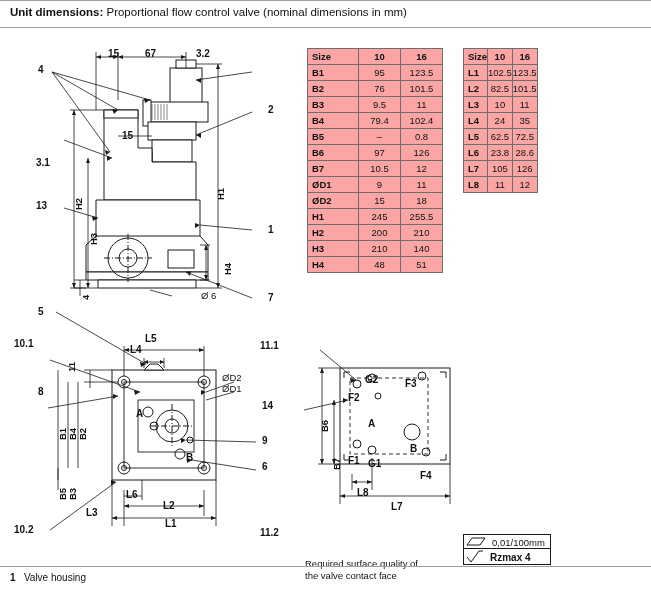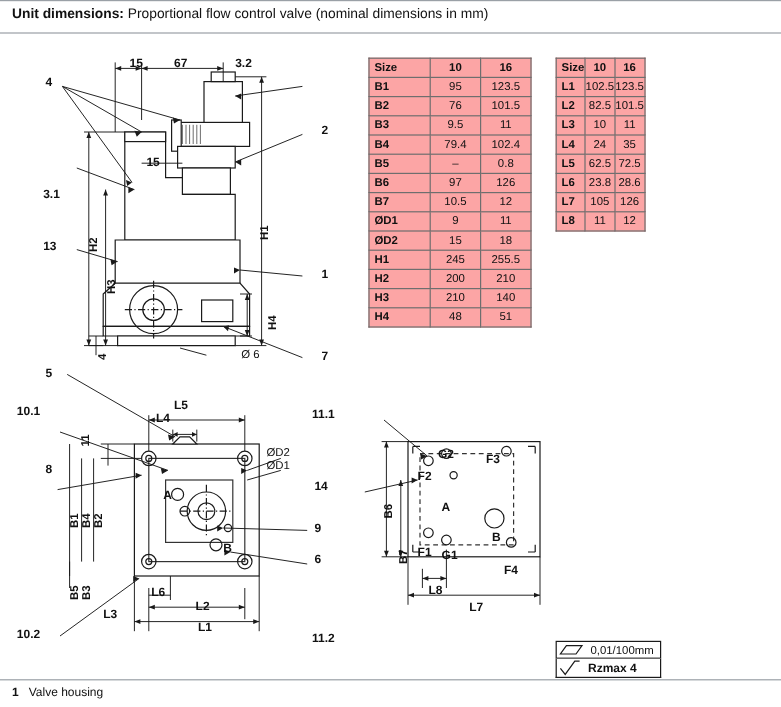--- a/index.html
+++ b/index.html
@@ -523,20 +523,24 @@
 
   <div class="lblb" style="left:365px;top:374px;">G2</div>
   <div class="lblb" style="left:405px;top:378px;">F3</div>
   <div class="lblb" style="left:348px;top:392px;">F2</div>
   <div class="lblb" style="left:368px;top:418px;">A</div>
   <div class="lblb" style="left:410px;top:443px;">B</div>
   <div class="lblb" style="left:348px;top:455px;">F1</div>
   <div class="lblb" style="left:368px;top:458px;">G1</div>
   <div class="lblb" style="left:420px;top:470px;">F4</div>
 
+  <div class="note" style="left:305px;top:558px;width:150px;">
+    <span>Required surface quality of</span><br>
+    <span>the valve contact face</span>
+  </div>
 
   <div class="surfbox" style="left:463px;top:534px;width:88px;height:15px;"></div>
   <svg width="20" height="12" viewBox="0 0 20 12" style="left:466px;top:536px;">
     <polygon points="1,9 14,9 19,2 6,2" fill="none" stroke="#1a1a1a" stroke-width="1"></polygon>
   </svg>
   <div class="lbl" style="left:492px;top:537px;font-size:9.5px;">0,01/100mm</div>
 
   <div class="surfbox" style="left:463px;top:549px;width:88px;height:16px;border-top:none;"></div>
   <svg width="18" height="14" viewBox="0 0 18 14" style="left:466px;top:550px;">
     <path d="M1 7 L5 12 L13 1 L17 1" fill="none" stroke="#1a1a1a" stroke-width="1"></path>

